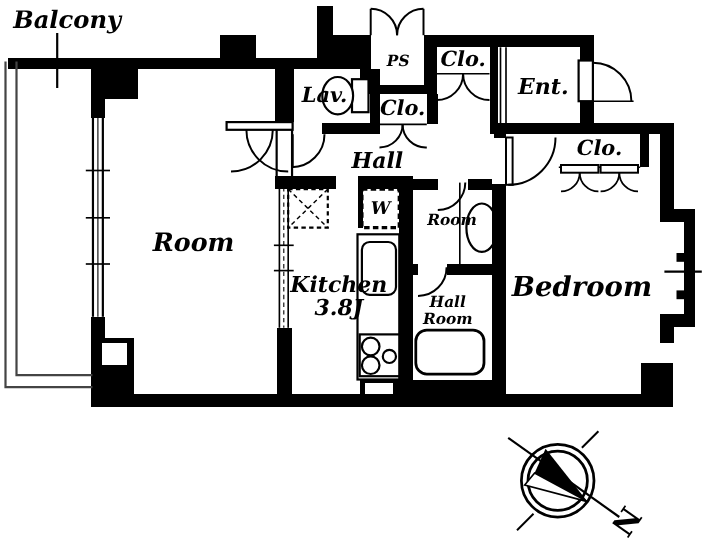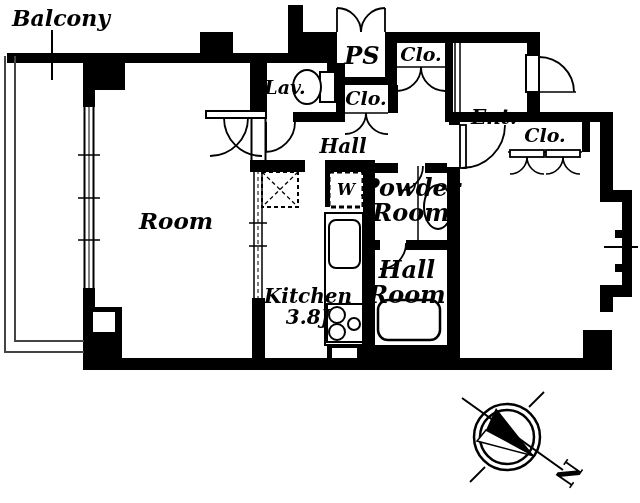--- a/index.html
+++ b/index.html
@@ -6,22 +6,22 @@
   .stage{position:relative;width:640px;height:503px;background:#fff;overflow:hidden;}
   .stage svg{position:absolute;left:0;top:0;}
   .lbl{
     position:absolute;
     transform:translate(-50%,-50%);
     font-family:"DejaVu Serif","Liberation Serif",serif;
     font-weight:700;font-style:italic;
     text-align:center;line-height:1.04;white-space:nowrap;color:#000;
   }
   .lbl.topleft{transform:none;}
-  .f22{font-size:22px;} .f25{font-size:23px;} .f21{font-size:20px;margin-top:38px;}
-  .f19{font-size:19px;} .f18{font-size:24px;} .f20{font-size:20px;font-style:italic;}
+  .f22{font-size:22px;} .f25{font-size:23px;} .f21{font-size:20px;}
+  .f19{font-size:19px;} .f18{font-size:14px;} .f20{font-size:20px;font-style:italic;}
   .f16{font-size:16px;} .f26{font-size:25px;}
   .north{transform:translate(-50%,-50%) rotate(125deg);font-style:normal;font-size:27px;}
 </style>
 </head>
 <body>
 
 <div class="stage">
 
 <svg width="640" height="503" viewBox="0 0 640 503">
 
@@ -205,44 +205,44 @@
 
   <div class="lbl f25" style="left:176px;top:221px;">
     <div>Room</div>
   </div>
 
   <div class="lbl f21" style="left:308px;top:269px;">
     <div>Kitchen</div>
     <div>3.8J</div>
   </div>
 
-  <div class="lbl f19" style="left:285px;top:88px;">Lav.</div>
+  <div class="lbl f19" style="left:295px;top:88px;">Lav.</div>
 
   <div class="lbl f18" style="left:362px;top:56px;">PS</div>
 
   <div class="lbl f19" style="left:421px;top:55px;">Clo.</div>
 
   <div class="lbl f19" style="left:366px;top:99px;">Clo.</div>
 
   <div class="lbl f21" style="left:494px;top:79px;">Ent.</div>
 
   <div class="lbl f19" style="left:545px;top:136px;">Clo.</div>
 
   <div class="lbl f20" style="left:343px;top:146px;">Hall</div>
 
   <div class="lbl f16" style="left:346px;top:190px;">W</div>
 
   <div class="lbl f18" style="left:411px;top:201px;">
-    <div>Powder</div>
     <div>Room</div>
   </div>
 
   <div class="lbl f18" style="left:407px;top:283px;">
     <div>Hall</div>
     <div>Room</div>
   </div>
 
   <div class="lbl f26" style="left:529px;top:261px;">
+    <div>Bedroom</div>
   </div>
 
   <div class="lbl north" style="left:568px;top:473px;">N</div>
 
 </div>
 
 </body></html>

